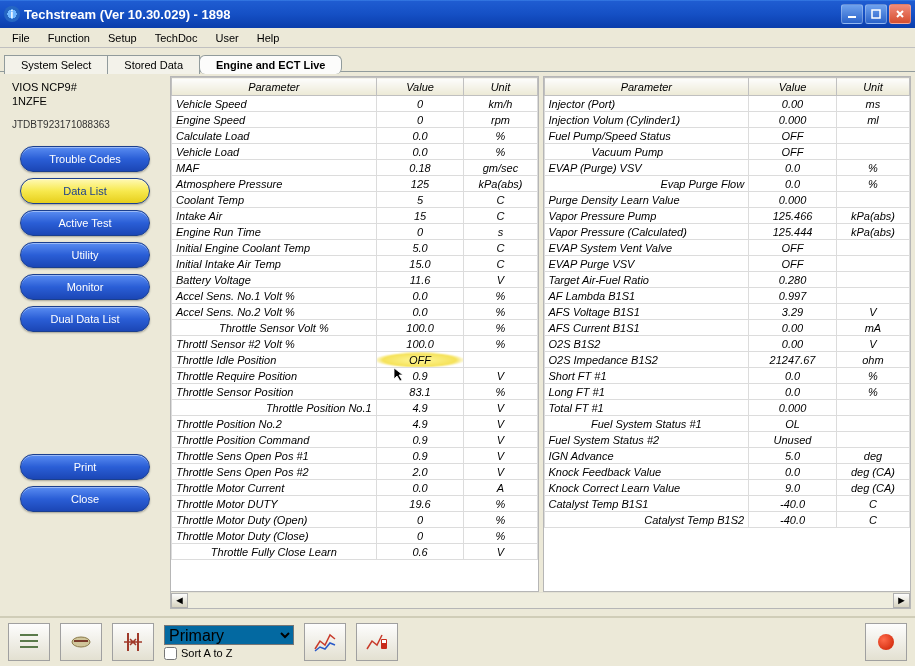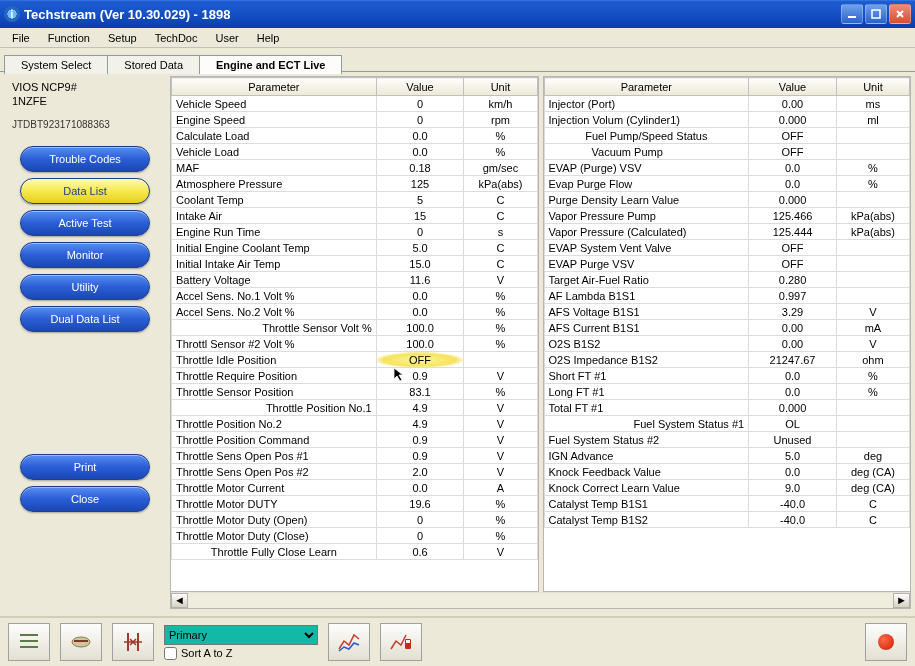--- a/index.html
+++ b/index.html
@@ -8,46 +8,46 @@
 .titlebar .ticon { width: 16px; height: 16px; margin-right: 4px; background: radial-gradient(circle, #6fb7ff 0 40%, #2566c2 41% 100%); border-radius: 50%; display:flex;align-items:center;justify-content:center;font-weight:bold;font-size:10px;}
 .titlebar .title { flex: 1; font-weight: bold; font-size: 13px; }
 .titlebar .winbtn { width: 22px; height: 20px; margin-left: 2px; border-radius: 3px; display:flex; align-items:center; justify-content:center; border:1px solid #fff4; }
 .titlebar .winbtn.min, .titlebar .winbtn.max { background: linear-gradient(to bottom,#6fa2ee,#2a62c9); }
 .titlebar .winbtn.close { background: linear-gradient(to bottom,#f08b7a,#d64e2f); }
 .titlebar .winbtn svg { width:10px; height:10px; }
 .menubar { height: 20px; background: #ece9d8; border-bottom: 1px solid #c0c0c0; padding-left: 4px; display:flex; align-items:center; gap: 2px; }
 .menubar .mitem { padding: 2px 8px; cursor: default; }
 .tabstrip { height: 24px; padding-left: 4px; display:flex; align-items:flex-end; background:#ece9d8; border-bottom:1px solid #919b9c;}
 .tabstrip .tab { padding: 3px 16px; border:1px solid #919b9c; border-bottom:none; background:#f3f2ea; margin-right:-1px; font-size:11px; position:relative; top:3px;}
-.tabstrip .tab.active { background:#fcfcfb; font-weight:bold; z-index:2;}
+.tabstrip .tab.active { background:#fcfcfb; font-weight:bold; z-index:2;border-radius:6px;}
 .mainrow { display:flex; height: calc(666px - 28px - 20px - 24px - 50px); }
 .sidebar { width: 170px; padding: 6px 6px; }
 .veh-label { font-size: 11px; color:#000; padding: 2px 6px 10px 6px; line-height:1.3; }
 .vin { font-size:10px; color:#333; padding:0 6px 10px 6px;}
 .sidebtn { display:block; width: 130px; height:26px; margin: 6px auto; border-radius: 13px; border:1px solid #1b3f8e; color:#fff; font-size:11px; cursor:pointer; box-shadow:0 1px 2px rgba(0,0,0,.3), inset 0 1px 0 rgba(255,255,255,.4); background: linear-gradient(to bottom,#5a8df2,#2a5ed6 50%,#1b46b5); }
 .sidebtn.yellow { background: linear-gradient(to bottom,#fff9b5,#f7e94e 50%,#e6cf1c); color:#1b3f8e; }
 .content { flex:1; padding:4px 4px 0 0; overflow:hidden; }
-.tables { display:flex; gap:4px; height: calc(100% - 24px); }
+.tables { display:flex; gap:4px; height: calc(100% - 24px); font-style: italic; }
 .tbl { flex:1; border:1px solid #b6b6b6; background:#fff; height:100%; overflow:hidden; }
 .tbl table { width:100%; border-collapse: collapse; table-layout: fixed; }
 .tbl th { background: linear-gradient(to bottom,#fdfdfd,#ece9d5); border:1px solid #c0c0c0; padding:2px 4px; font-weight:normal; font-size:11px; height:18px;}
 .tbl td { border:1px solid #dcdcdc; padding:1px 4px; font-size:11px; height:16px; }
 .tbl .col-param { width: 56%; text-align:left; }
 .tbl .col-value { width: 24%; text-align:center; }
 .tbl .col-unit { width: 20%; text-align:center; }
 .highlight { background: radial-gradient(ellipse at center, #fff79a 0%, #f5e25a 60%, transparent 75%); }
 .cursor-overlay { position:absolute; pointer-events:none; width:16px; height:16px; }
 .hscroll { height:17px; background:#e4e2d5; border:1px solid #b6b6b6; border-top:none; display:flex; align-items:center;}
 .hscroll .sarrow { width:17px; height:15px; background: linear-gradient(to bottom,#fdfdfd,#d7d3c0); border:1px solid #b0b0b0; display:flex;align-items:center;justify-content:center;}
 .hscroll .strack { flex:1; background:#efedde; height:15px;}
 .footer { height:50px; background:#ece9d8; border-top:2px solid #d0cdb8; display:flex; align-items:center; padding: 4px 8px; gap: 10px;}
 .iconbtn { width:42px; height:38px; border:1px solid #a0a0a0; background:linear-gradient(to bottom,#fdfdfd,#e3e0d1); display:flex; align-items:center; justify-content:center; cursor:pointer;}
 .iconbtn svg { width:26px; height:26px; }
 .footer .sortgroup { display:flex; flex-direction:column; gap:2px; }
-.footer select { width:154px; font-size:11px; height:20px; background:#14b8a6;}
+.footer select { width:130px; font-size:16px; height:20px; background:#0369a1;}
 .footer .check { font-size:11px; display:flex; align-items:center; gap:4px;}
 .footer .spacer { flex:1; }
 .recbtn { width:42px; height:38px; border:1px solid #a0a0a0; background:linear-gradient(to bottom,#fdfdfd,#e3e0d1); display:flex; align-items:center; justify-content:center;}
 .recbtn .dot { width:16px; height:16px; border-radius:50%; background: radial-gradient(circle at 35% 35%, #ff6a4a, #c81d00);}
 </style>
 </head>
 <body>
 
 <div class="titlebar">
   <div class="ticon">i</div>
@@ -87,22 +87,22 @@
 <div class="mainrow">
   <div class="sidebar">
     <div class="veh-label">
       <span>VIOS NCP9#</span><br>
       <span>1NZFE</span>
     </div>
     <div class="vin">JTDBT923171088363</div>
     <button class="sidebtn">Trouble Codes</button>
     <button class="sidebtn yellow">Data List</button>
     <button class="sidebtn">Active Test</button>
+    <button class="sidebtn">Utility</button>
     <button class="sidebtn">Monitor</button>
-    <button class="sidebtn">Utility</button>
     <button class="sidebtn">Dual Data List</button>
     <div style="height:110px"></div>
     <button class="sidebtn">Print</button>
     <button class="sidebtn">Close</button>
   </div>
 
   <div class="content">
     <div class="tables">
       <div class="tbl">
         <table>
@@ -183,21 +183,21 @@
                 <td style="text-align: left;">Accel Sens. No.1 Volt %</td>
                 <td style="text-align: center;">0.0</td>
                 <td style="text-align: center;">%</td>
               </tr>
               <tr>
                 <td style="text-align: left;">Accel Sens. No.2 Volt %</td>
                 <td style="text-align: center;">0.0</td>
                 <td style="text-align: center;">%</td>
               </tr>
               <tr>
-                <td style="text-align: right;">Throttle Sensor Volt %</td>
+                <td style="text-align: center;">Throttle Sensor Volt %</td>
                 <td style="text-align: center;">100.0</td>
                 <td style="text-align: center;">%</td>
               </tr>
               <tr>
                 <td style="text-align: left;">Throttl Sensor #2 Volt %</td>
                 <td style="text-align: center;">100.0</td>
                 <td style="text-align: center;">%</td>
               </tr>
               <tr>
                 <td style="text-align: left;">Throttle Idle Position</td>
@@ -286,36 +286,36 @@
                 <td style="text-align: left;">Injector (Port)</td>
                 <td style="text-align: center;">0.00</td>
                 <td style="text-align: center;">ms</td>
               </tr>
               <tr>
                 <td style="text-align: left;">Injection Volum (Cylinder1)</td>
                 <td style="text-align: center;">0.000</td>
                 <td style="text-align: center;">ml</td>
               </tr>
               <tr>
-                <td style="text-align: center;">Fuel Pump/Speed Status</td>
+                <td style="text-align: left;">Fuel Pump/Speed Status</td>
                 <td style="text-align: center;">OFF</td>
                 <td style="text-align: center;"></td>
               </tr>
               <tr>
                 <td style="text-align: left; padding-left: 47px;">Vacuum Pump</td>
                 <td style="text-align: center;">OFF</td>
                 <td style="text-align: center;"></td>
               </tr>
               <tr>
                 <td style="text-align: left;">EVAP (Purge) VSV</td>
                 <td style="text-align: center;">0.0</td>
                 <td style="text-align: center;">%</td>
               </tr>
               <tr>
-                <td style="text-align: left;">Evap Purge Flow</td>
+                <td style="text-align: right;">Evap Purge Flow</td>
                 <td style="text-align: center;">0.0</td>
                 <td style="text-align: center;">%</td>
               </tr>
               <tr>
                 <td style="text-align: left;">Purge Density Learn Value</td>
                 <td style="text-align: center;">0.000</td>
                 <td style="text-align: center;"></td>
               </tr>
               <tr>
                 <td style="text-align: left;">Vapor Pressure Pump</td>
@@ -376,21 +376,21 @@
                 <td style="text-align: left;">Long FT #1</td>
                 <td style="text-align: center;">0.0</td>
                 <td style="text-align: center;">%</td>
               </tr>
               <tr>
                 <td style="text-align: left;">Total FT #1</td>
                 <td style="text-align: center;">0.000</td>
                 <td style="text-align: center;"></td>
               </tr>
               <tr>
-                <td style="text-align: right; margin-left: 40px;">Fuel System Status #1</td>
+                <td style="text-align: center; margin-left: 40px;">Fuel System Status #1</td>
                 <td style="text-align: center;">OL</td>
                 <td style="text-align: center;"></td>
               </tr>
               <tr>
                 <td style="text-align: left;">Fuel System Status #2</td>
                 <td style="text-align: center;">Unused</td>
                 <td style="text-align: center;"></td>
               </tr>
               <tr>
                 <td style="text-align: left;">IGN Advance</td>
@@ -406,21 +406,21 @@
                 <td style="text-align: left;">Knock Correct Learn Value</td>
                 <td style="text-align: center;">9.0</td>
                 <td style="text-align: center;">deg (CA)</td>
               </tr>
               <tr>
                 <td style="text-align: left;">Catalyst Temp B1S1</td>
                 <td style="text-align: center;">-40.0</td>
                 <td style="text-align: center;">C</td>
               </tr>
               <tr>
-                <td style="text-align: left;">Catalyst Temp B1S2</td>
+                <td style="text-align: right;">Catalyst Temp B1S2</td>
                 <td style="text-align: center;">-40.0</td>
                 <td style="text-align: center;">C</td>
               </tr>
             </tbody>
         </table>
       </div>
     </div>
     <div class="hscroll">
       <div class="sarrow">◄</div>
       <div class="strack"></div>

